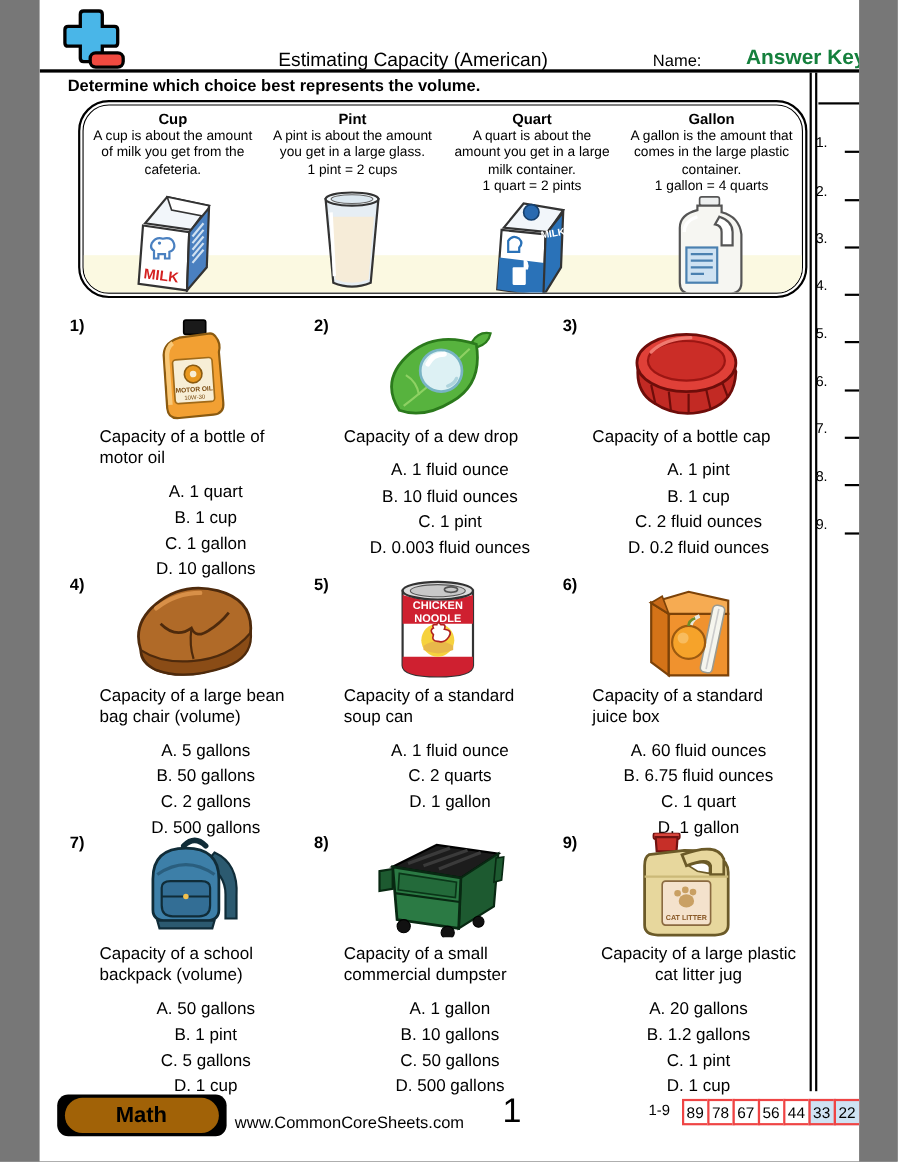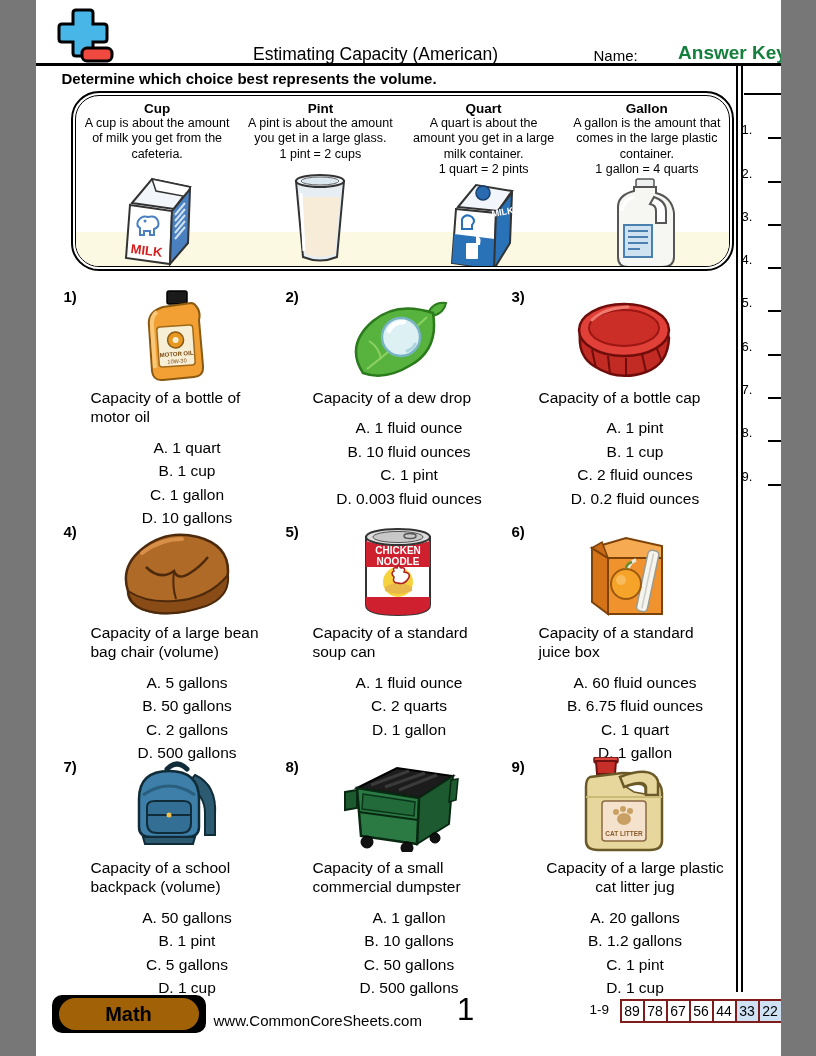--- a/index.html
+++ b/index.html
@@ -50,21 +50,21 @@
   
   .math-tag { position:absolute; left:16px; top:995px; width:154px; height:38px;
               background:#000; border-radius:10px; }
   .math-pill { position:absolute; left:7px; right:7px; top:3px; bottom:3px; background:#a16207;
                border-radius:16px; display:flex; align-items:center; justify-content:center;
                font-size:20px; font-weight:bold; }
   .website { position:absolute; left:178px; top:1012px; font-size:15px; }
   .page-num { position:absolute; left:400px; top:992px; width:60px; text-align:center; font-size:31px; }
   .range-label { position:absolute; left:554px; top:1002px; font-size:13.5px; }
   .score-row { position:absolute; left:584px; top:999px; display:flex; }
-  .score-box { width:25px; height:24px; border:2px solid #7f1d1d; margin-left:-2px;
+  .score-box { width:25px; height:24px; border:2px solid #ef4444; margin-left:-2px;
                display:flex; align-items:center; justify-content:center;
                font-size:14px; background:#fff; }
   .score-box:first-child { margin-left:0; }
   .score-box.hl { background:#cfe2f3; }
   svg { display:block; }
   svg text { font-family:"Liberation Sans", sans-serif; }
 </style>
 </head>
 <body>
 

